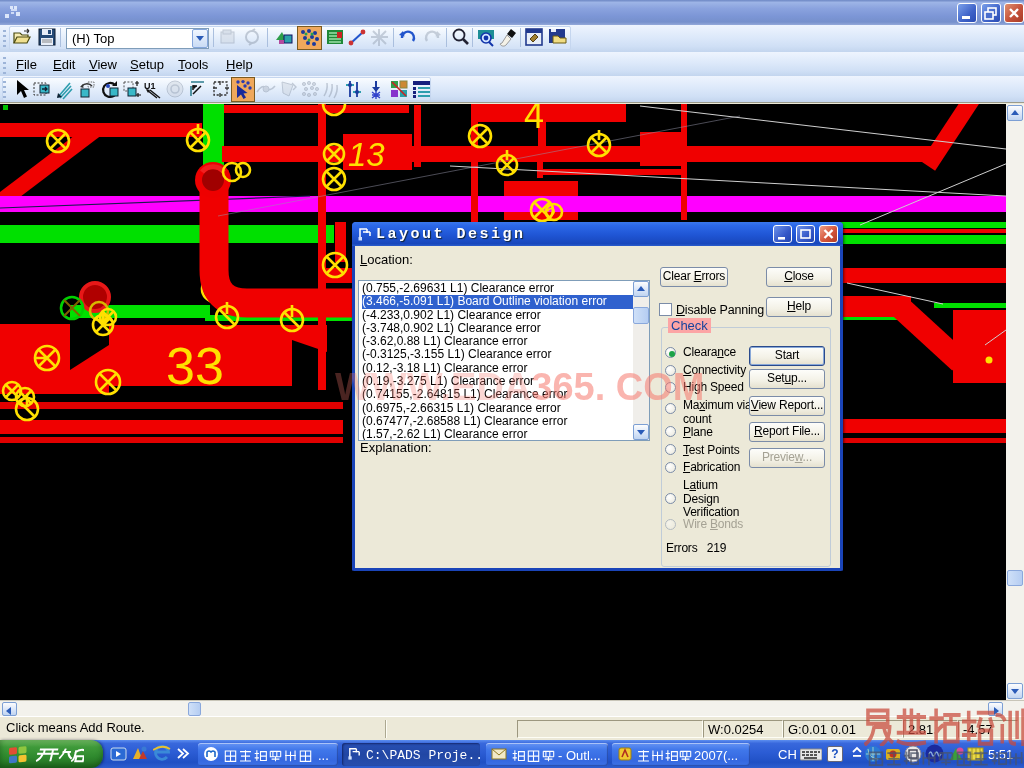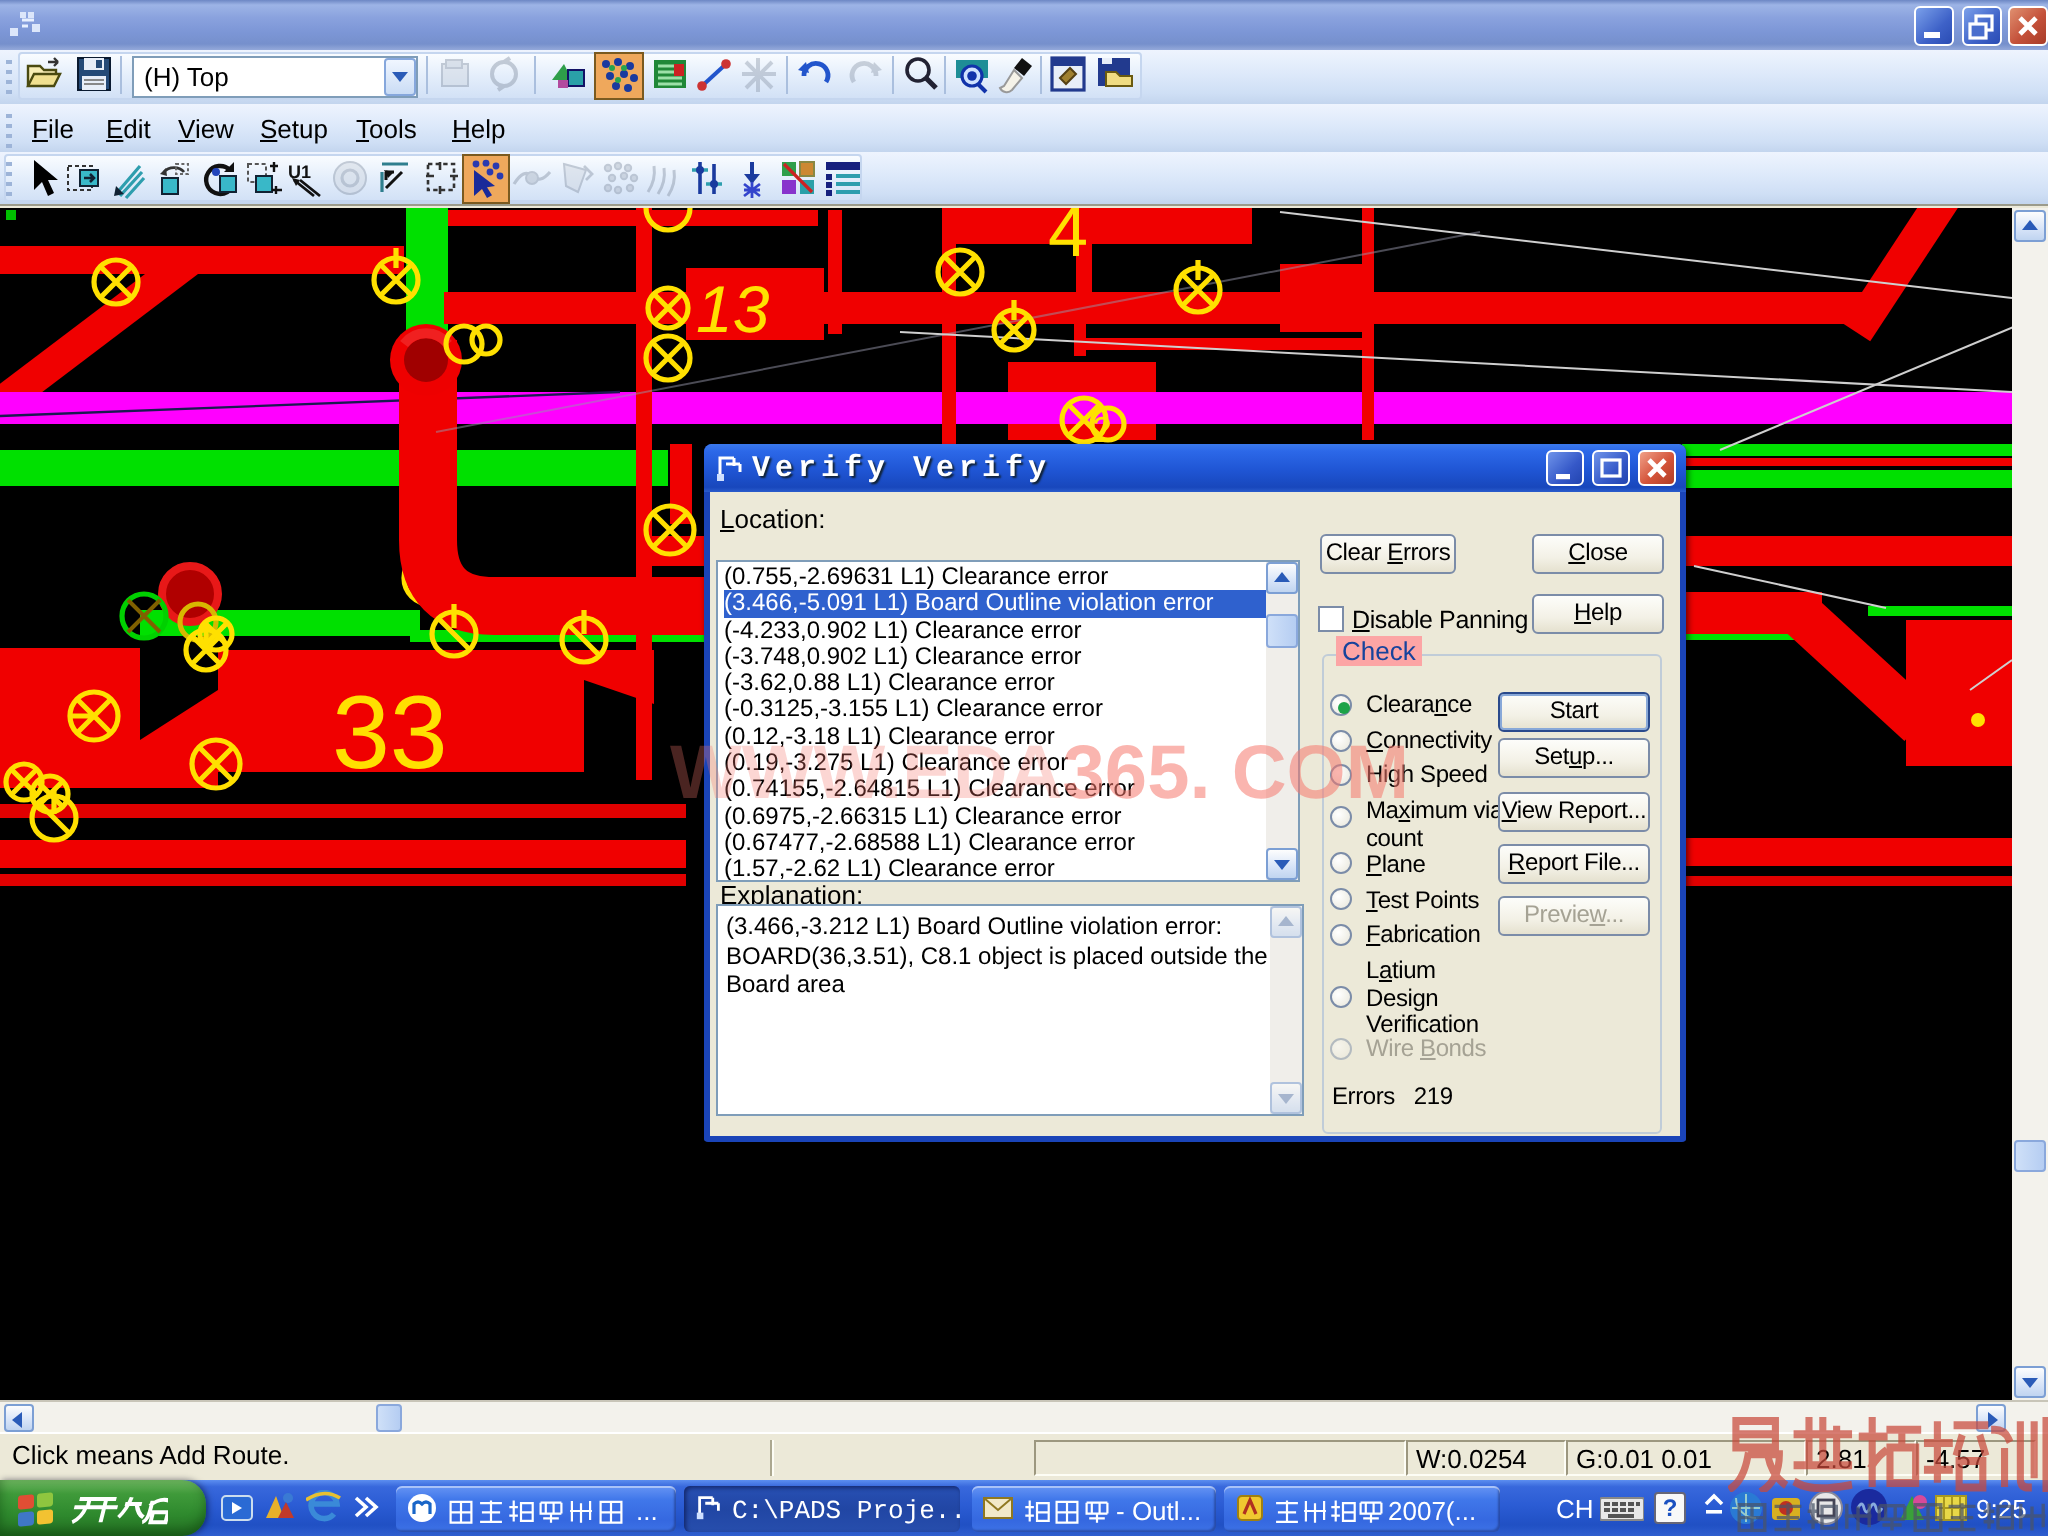--- a/index.html
+++ b/index.html
@@ -448,21 +448,21 @@
 </div>
 
 <div class="abs" id="dlg">
  <div id="dlgcap">
   <svg style="position:absolute;left:5px;top:4px" width="16" height="16" viewBox="0 0 16 16">
           <g stroke="#fff" stroke-width="1.5" fill="none">
             <path d="M3 13 V3 h7 M10 3 v4 M6 6 h7 M13 6 v4"></path>
             <rect x="1.5" y="11" width="3.5" height="3.5" fill="#cfe0ff" stroke="none"></rect>
           </g>
         </svg>
-  <span id="dlgtitle">Verify Verify</span>
+  <span id="dlgtitle">Layout Design</span>
   <div class="dbtn" style="left:421px;background:linear-gradient(135deg,#6f94ea,#3558c8 60%,#2244b0)"><svg width="17" height="16" viewBox="0 0 17 16">
             <rect x="4" y="11" width="7" height="2.6" fill="#fff"></rect>
           </svg></div>
   <div class="dbtn" style="left:444px;background:linear-gradient(135deg,#6f94ea,#3558c8 60%,#2244b0)"><svg width="17" height="16" viewBox="0 0 17 16">
             <rect x="4" y="4" width="9" height="8" fill="none" stroke="#fff" stroke-width="1.6"></rect>
           </svg></div>
   <div class="dbtn" style="left:467px;background:linear-gradient(135deg,#f0a088,#d4543a 55%,#b03c26)"><svg width="17" height="16" viewBox="0 0 17 16">
             <path d="M4.5 4 L12.5 12 M12.5 4 L4.5 12" stroke="#fff" stroke-width="2.4"></path>
           </svg></div>
  </div>
@@ -485,31 +485,20 @@
     <div class="sbbtn" style="left:0;top:0;width:16px;height:16px"><svg width="14" height="14" viewBox="0 0 14 14">
                 <path d="M3 9 L7 4 L11 9 z" fill="#2a5bb8"></path>
               </svg></div>
     <div class="sbthumb" style="left:0;top:26px;width:16px;height:17px"></div>
     <div class="sbbtn" style="left:0;top:143px;width:16px;height:16px"><svg width="14" height="14" viewBox="0 0 14 14">
                 <path d="M3 5 L7 10 L11 5 z" fill="#2a5bb8"></path>
               </svg></div>
    </div>
   </div>
   <div class="lbl" style="left:8px;top:194px">Explanation:</div>
-  <div class="box" style="left:6px;top:206px;width:294px;height:106px">
-   <div style="padding:3px 0 0 4px;line-height:14.5px">(3.466,-3.212 L1) Board Outline violation error:<br>BOARD(36,3.51), C8.1 object is placed outside the<br>Board area</div>
-   <div style="position:absolute;right:0;top:0;width:16px;height:104px;background:#f0eeea">
-    <div class="sbbtn" style="left:0;top:0;width:16px;height:16px;opacity:.55"><svg width="14" height="14" viewBox="0 0 14 14">
-                <path d="M3 9 L7 4 L11 9 z" fill="#6a88b8"></path>
-              </svg></div>
-    <div class="sbbtn" style="left:0;top:88px;width:16px;height:16px;opacity:.55"><svg width="14" height="14" viewBox="0 0 14 14">
-                <path d="M3 5 L7 10 L11 5 z" fill="#6a88b8"></path>
-              </svg></div>
-   </div>
-  </div>
   <div class="btn" style="left:308px;top:21px;width:68px">Clear <u>E</u>rrors</div>
   <div class="btn" style="left:414px;top:21px;width:66px"><u>C</u>lose</div>
   <div class="abs" style="left:307px;top:57px;width:13px;height:13px;background:#fff;border:1px solid #7b8ca8"></div>
   <div class="lbl" style="left:324px;top:57px;font-size:12.5px;letter-spacing:-.2px"><u>D</u>isable Panning</div>
   <div class="btn" style="left:414px;top:51px;width:66px"><u>H</u>elp</div>
   <fieldset style="position:absolute;left:309px;top:81px;width:170px;height:240px;border:1px solid #c0ccd8;border-radius:3px"></fieldset>
   <div class="lbl" style="left:316px;top:72px;color:#16439c;background:#fca5a5;padding:0 3px">Check</div>
   <div class="radio" style="left:313px;top:101px">
           <div style="position:absolute;left:2.5px;top:2.5px;width:6px;height:6px;border-radius:50%;background:#1ca348"></div>
         </div>
@@ -691,21 +680,21 @@
           <path d="M4 10 q2-4 3 0 t3 0 t3 0 t3 0" stroke="#8ad" stroke-width="1.4" fill="none"></path>
         </svg>
 <svg style="position:absolute;left:947px;top:5px" width="18" height="18" viewBox="0 0 18 18">
           <path d="M3 15 L9 3 L15 15 z" fill="#3aa03a"></path>
           <circle cx="13" cy="6" r="3.5" fill="#d84a9a"></circle>
         </svg>
 <svg style="position:absolute;left:967px;top:6px" width="17" height="16" viewBox="0 0 17 16">
           <rect x="1" y="2" width="15" height="12" fill="#e8d848" stroke="#a89820"></rect>
           <path d="M5 2 v12 M9 2 v12 M13 2 v12 M1 8 h15" stroke="#a89820"></path>
         </svg>
-<span style="position:absolute;left:988px;top:7px;color:#fff;font-size:13px">9:25</span>
+<span style="position:absolute;left:988px;top:7px;color:#fff;font-size:13px">5:51</span>
 </circle></div>
 <div class="abs" style="left:864px;top:706px;width:160px;height:62px;opacity:.72">
 <svg width="160" height="40" viewBox="0 0 162 36" preserveAspectRatio="none">
 <g transform="translate(0,2)" stroke="#c94a3c" stroke-width="3.6" fill="none" stroke-linecap="square">
           <path d="M4 2 H24 V14 H4 Z M4 8 H24 M10 18 Q8 28 2 32 M12 17 H26 Q26 28 18 33 M20 17 Q22 26 28 30"></path>
         </g>
 <g transform="translate(33,2)" stroke="#c94a3c" stroke-width="3.6" fill="none" stroke-linecap="square">
           <path d="M8 2 V22 M2 8 H28 M15 2 V22 M22 6 V22 M2 22 H28 M2 30 Q10 34 28 31"></path>
         </g>
 <g transform="translate(66,2)" stroke="#c94a3c" stroke-width="3.6" fill="none" stroke-linecap="square">

